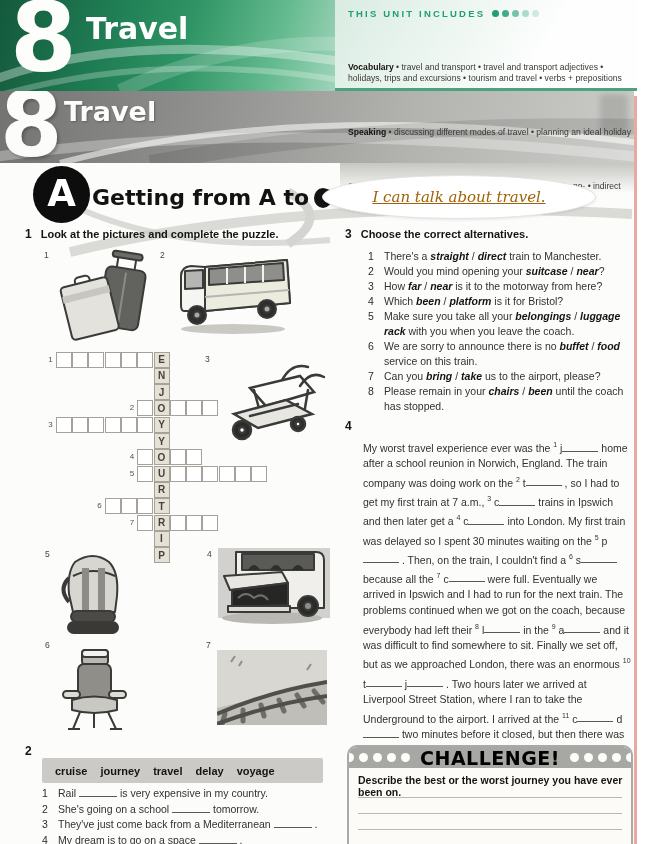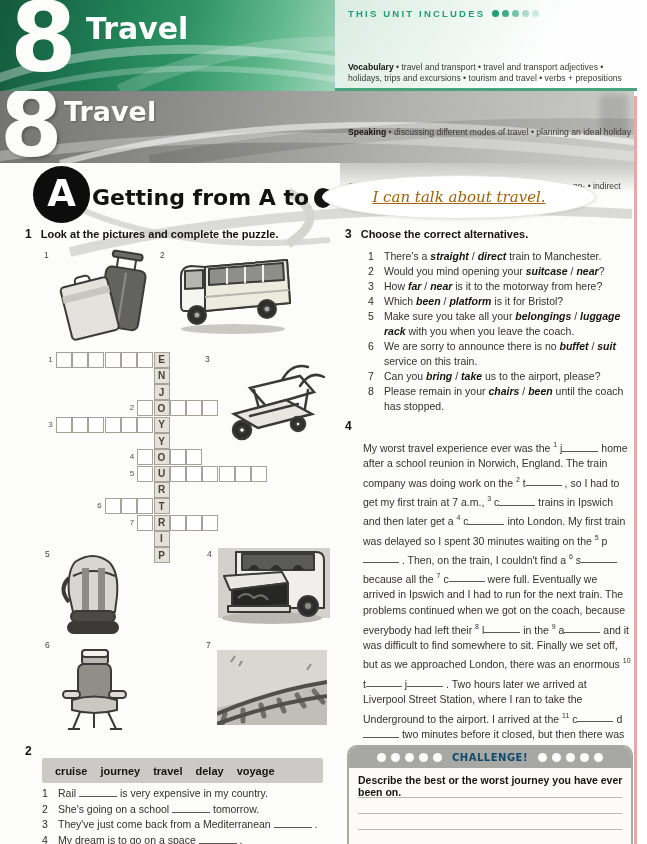--- a/index.html
+++ b/index.html
@@ -85,21 +85,21 @@
   .story{left:363px;top:437px;width:269px;font-size:10.5px;line-height:15.7px;color:#33312d;z-index:5;}
   .story .blank{width:36px;}
 
   
   .challenge{left:347px;top:745px;width:286px;height:120px;border:2px solid #a9a9a6;border-radius:10px;
     background:#fcfbf8;box-sizing:border-box;z-index:5;overflow:hidden;}
   .ch-head{height:21px;background:#a7a7a4;border-radius:7px 7px 0 0;display:flex;align-items:center;
     justify-content:center;gap:6px;}
   .ch-dots{display:flex;gap:5px;}
   .ch-dots i{width:9px;height:9px;border-radius:50%;background:#fdfdfb;display:inline-block;}
-  .ch-title{font-size:10px;font-weight:bold;color:#0c4a6e;letter-spacing:.5px;padding:0 4px;
+  .ch-title{font-size:19px;font-weight:bold;color:#000000;letter-spacing:.5px;padding:0 4px;
     font-family:"DejaVu Sans",sans-serif;}
   .ch-prompt{font-size:10.5px;font-weight:bold;color:#16140f;padding:6px 8px 0 9px;}
   .ch-line{position:absolute;left:9px;right:9px;border-bottom:1.5px solid #bab8b2;}
 
   
   .red-edge{left:634px;top:96px;width:3px;height:748px;background:#eaa8a2;z-index:6;}
   .right-white{left:637px;top:0;width:10px;height:844px;background:#ffffff;z-index:6;}
 </style>
 </head>
 <body>
@@ -389,21 +389,21 @@
       <div class="qitem">
         <span class="qnum">4</span>
         <span class="qtext">Which <b>been</b> / <b>platform</b> is it for Bristol?</span>
       </div>
       <div class="qitem">
         <span class="qnum">5</span>
         <span class="qtext">Make sure you take all your <b>belongings</b> / <b>luggage rack</b> with you when you leave the coach.</span>
       </div>
       <div class="qitem">
         <span class="qnum">6</span>
-        <span class="qtext">We are sorry to announce there is no <b>buffet</b> / <b>suit</b> service on this train.</span>
+        <span class="qtext">We are sorry to announce there is no <b>buffet</b> / <b>food</b> service on this train.</span>
       </div>
       <div class="qitem">
         <span class="qnum">7</span>
         <span class="qtext">Can you <b>bring</b> / <b>take</b> us to the airport, please?</span>
       </div>
       <div class="qitem">
         <span class="qnum">8</span>
         <span class="qtext">Please remain in your <b>chairs</b> / <b>been</b> until the coach has stopped.</span>
       </div>
     </div>

